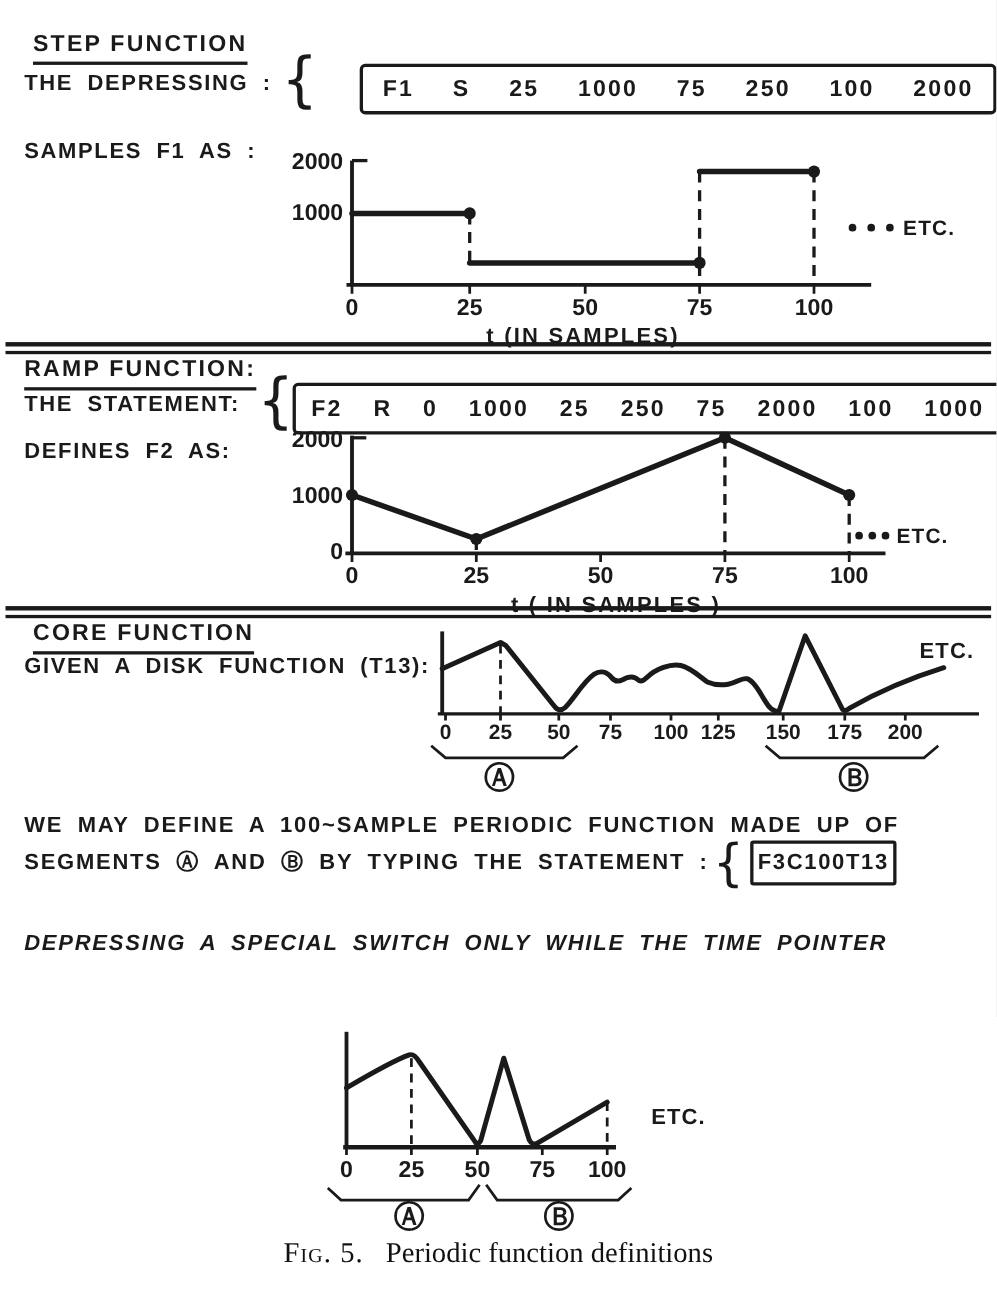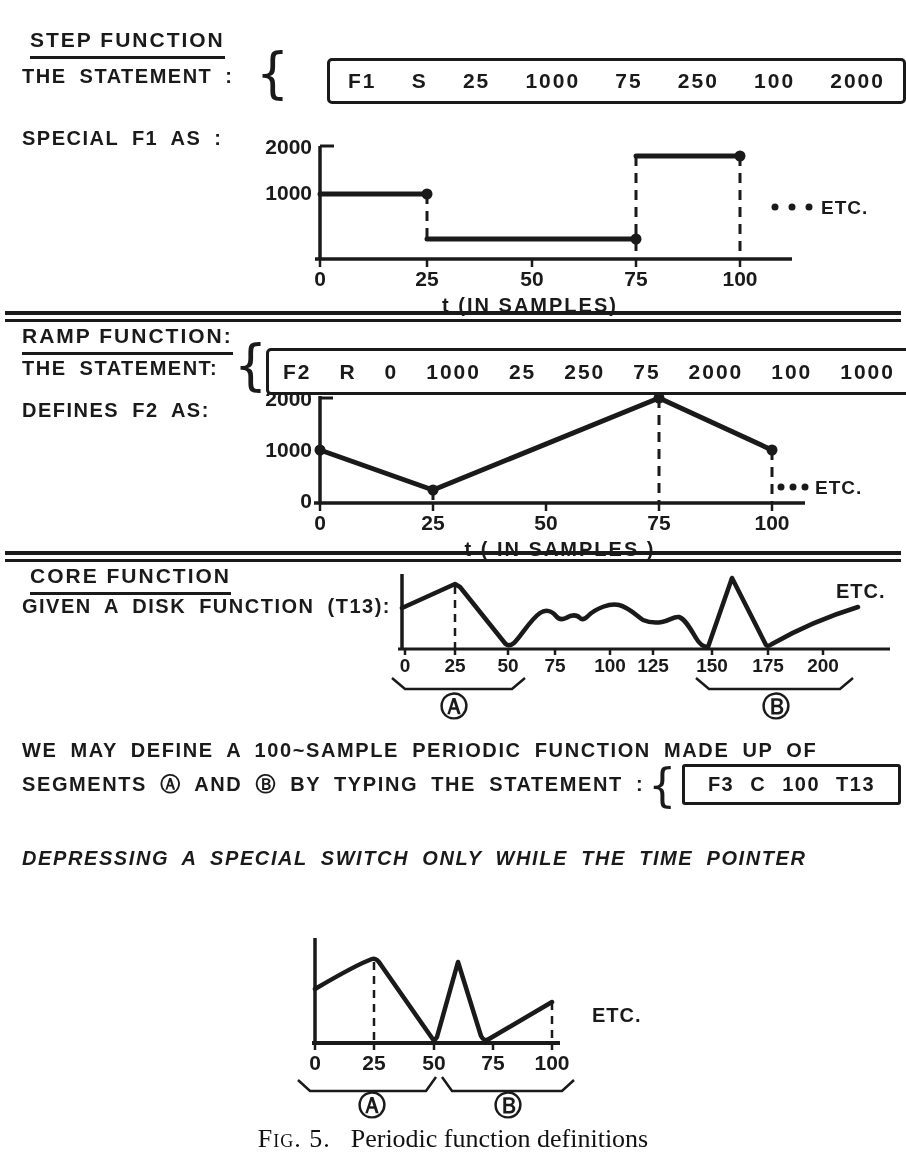--- a/index.html
+++ b/index.html
@@ -15,52 +15,52 @@
   .brace{font-family:"DejaVu Sans",sans-serif;font-weight:400;font-size:52px;line-height:0.9;transform:scaleY(1.05);}
   .stmt-box{
     border:3.5px solid #1a1a1a;border-radius:5px;background:#fff;
     display:flex;align-items:center;justify-content:space-between;
     font-size:21px;letter-spacing:2px;
   }
   .stmt-box span{white-space:nowrap;}
   .para{font-size:20px;letter-spacing:1.6px;word-spacing:6px;line-height:27px;white-space:nowrap;}
   .inline-stmt{display:flex;align-items:center;gap:4px;}
   .inline-stmt .brace{font-size:44px;}
-  .inline-box{border:3.5px solid #1a1a1a;border-radius:3px;display:flex;gap:16px;
-    padding:4px 23px;font-size:20px;letter-spacing:1.5px;}
+  .inline-box{border:3.5px solid #1a1a1a;border-radius:3px;display:flex;
+    padding:4px 4px;font-size:20px;letter-spacing:1.5px;}
   .sep{border-top:4px solid #1a1a1a;border-bottom:3px solid #1a1a1a;height:4px;}
   svg{overflow:visible;}
   svg text{font-family:"Liberation Sans",sans-serif;font-weight:700;fill:#1a1a1a;}
   .caption{
     width:100%;text-align:center;
     font-family:"Liberation Serif",serif;font-weight:400;font-size:26px;color:#111;
   }
   .caption .figlab{font-variant:small-caps;margin-right:20px;letter-spacing:1px;}
 </style>
 </head>
 <body>
 
 <div class="page">
 
   <div class="abs heading" style="left:30px;top:28px;">STEP FUNCTION</div>
 
-  <div class="abs hand" style="left:22px;top:66px;">THE STATEMENT :</div>
+  <div class="abs hand" style="left:22px;top:66px;">THE DEPRESSING :</div>
   <div class="abs brace" style="left:256px;top:50px;">{</div>
   <div class="abs stmt-box" style="left:293px;top:58px;width:537px;height:40px;padding:0 18px;margin-left:34px;">
     <span>F1</span>
     <span>S</span>
     <span>25</span>
     <span>1000</span>
     <span>75</span>
     <span>250</span>
     <span>100</span>
     <span>2000</span>
   </div>
 
-  <div class="abs hand" style="left:22px;top:128px;">SPECIAL F1 AS :</div>
+  <div class="abs hand" style="left:22px;top:128px;">SAMPLES F1 AS :</div>
 
   <svg class="abs" style="left:230px;top:133px;" width="660" height="185" viewBox="0 0 660 185">
     <g stroke="#1a1a1a" fill="none">
       <path d="M90,13 h14" stroke-width="3"></path>
       <path d="M90,13 V126" stroke-width="3.5"></path>
       <path d="M85,126 H562" stroke-width="3.5"></path>
       <path d="M90,126 v8 M197,126 v8 M302,126 v8 M406,126 v8 M510,126 v8" stroke-width="2.5"></path>
     </g>
     <g stroke="#1a1a1a" stroke-dasharray="10 7" stroke-width="3" fill="none">
       <path d="M197,61 V106"></path>

